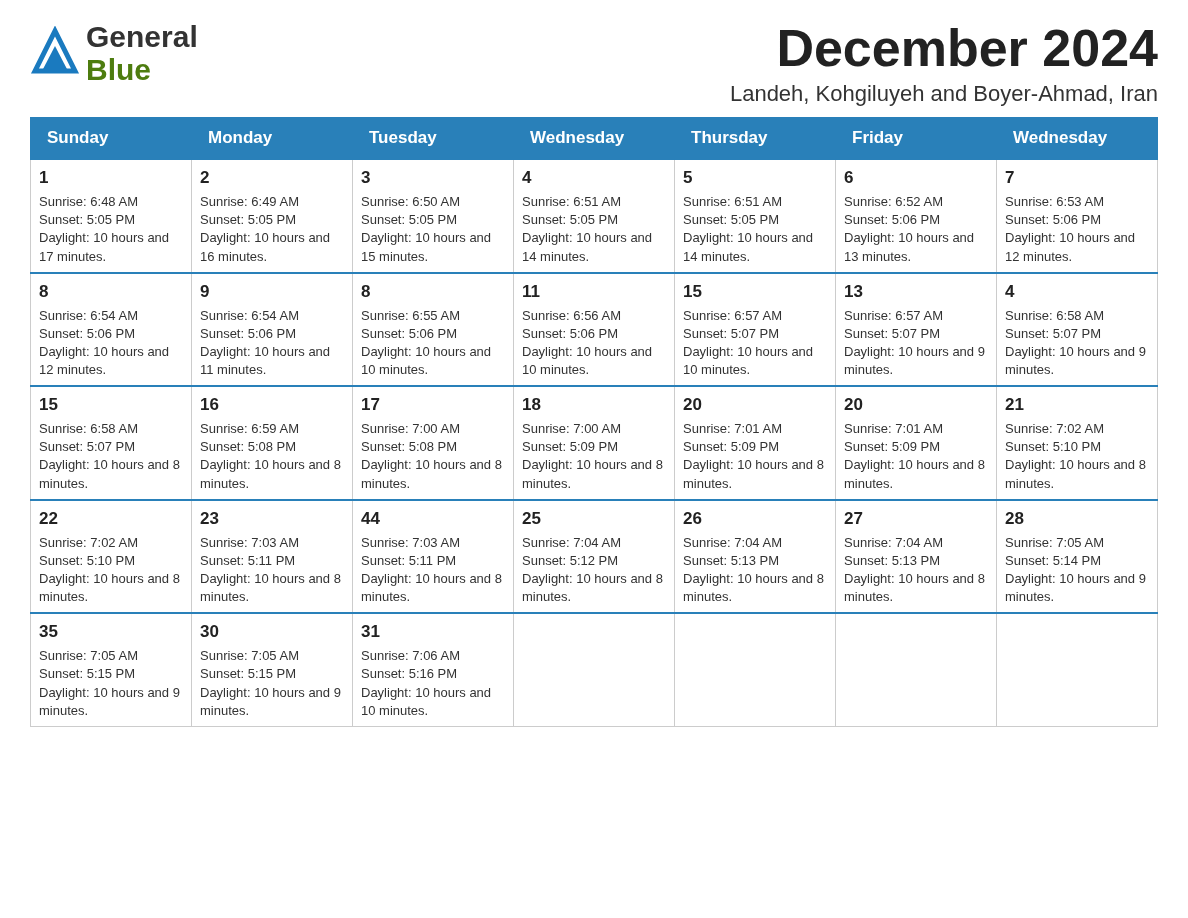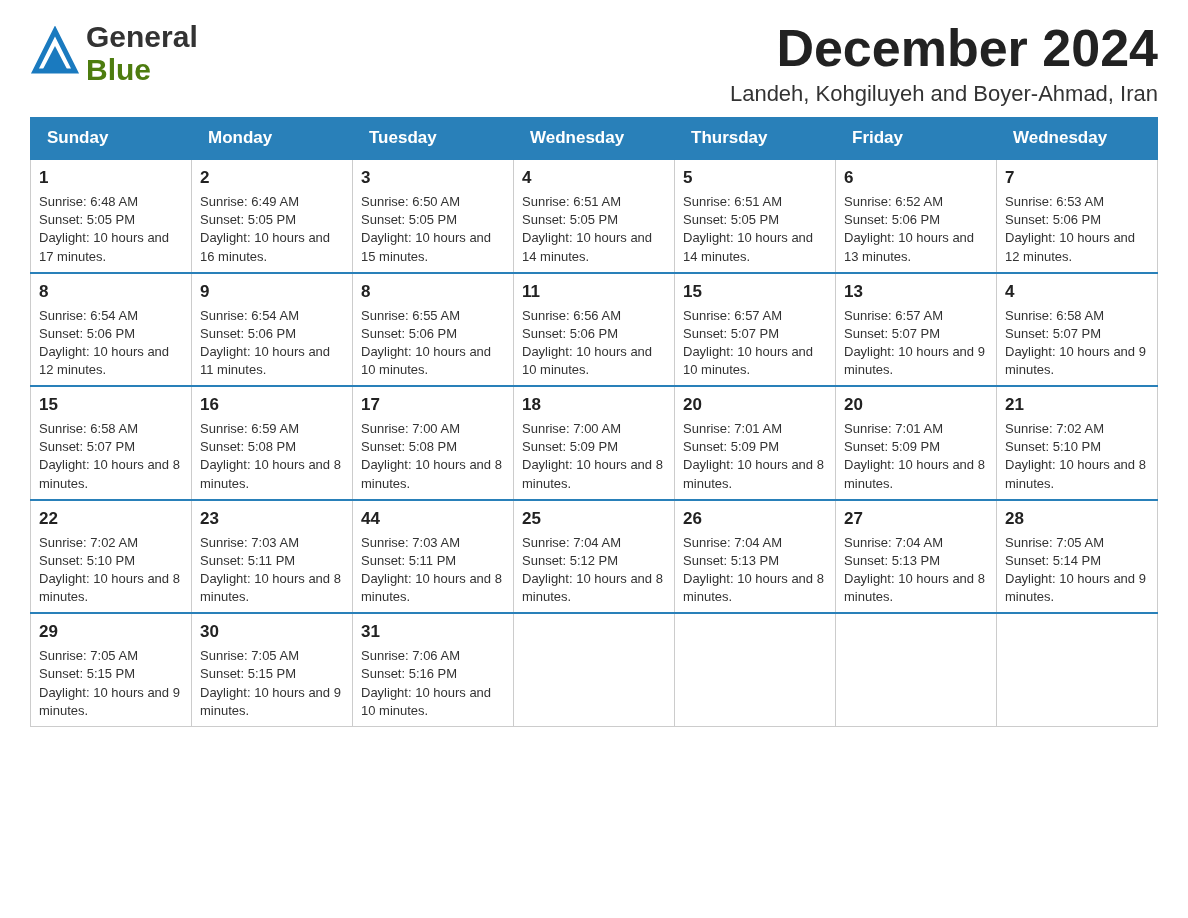--- a/index.html
+++ b/index.html
@@ -168,21 +168,21 @@
       <tr>
         <td><span class="day-num">22</span>Sunrise: 7:02 AM<br>Sunset: 5:10 PM<br>Daylight: 10 hours and 8 minutes.</td>
         <td><span class="day-num">23</span>Sunrise: 7:03 AM<br>Sunset: 5:11 PM<br>Daylight: 10 hours and 8 minutes.</td>
         <td><span class="day-num">44</span>Sunrise: 7:03 AM<br>Sunset: 5:11 PM<br>Daylight: 10 hours and 8 minutes.</td>
         <td><span class="day-num">25</span>Sunrise: 7:04 AM<br>Sunset: 5:12 PM<br>Daylight: 10 hours and 8 minutes.</td>
         <td><span class="day-num">26</span>Sunrise: 7:04 AM<br>Sunset: 5:13 PM<br>Daylight: 10 hours and 8 minutes.</td>
         <td><span class="day-num">27</span>Sunrise: 7:04 AM<br>Sunset: 5:13 PM<br>Daylight: 10 hours and 8 minutes.</td>
         <td><span class="day-num">28</span>Sunrise: 7:05 AM<br>Sunset: 5:14 PM<br>Daylight: 10 hours and 9 minutes.</td>
       </tr>
       <tr>
-        <td><span class="day-num">29</span>Sunrise: 7:05 AM<br>Sunset: 5:15 PM<br>Daylight: 10 hours and 9 minutes.</td>
+        <td><span class="day-num">35</span>Sunrise: 7:05 AM<br>Sunset: 5:15 PM<br>Daylight: 10 hours and 9 minutes.</td>
         <td><span class="day-num">30</span>Sunrise: 7:05 AM<br>Sunset: 5:15 PM<br>Daylight: 10 hours and 9 minutes.</td>
         <td><span class="day-num">31</span>Sunrise: 7:06 AM<br>Sunset: 5:16 PM<br>Daylight: 10 hours and 10 minutes.</td>
         <td class="empty-cell"></td>
         <td class="empty-cell"></td>
         <td class="empty-cell"></td>
         <td class="empty-cell"></td>
       </tr>
     </tbody>
 </table>
 

